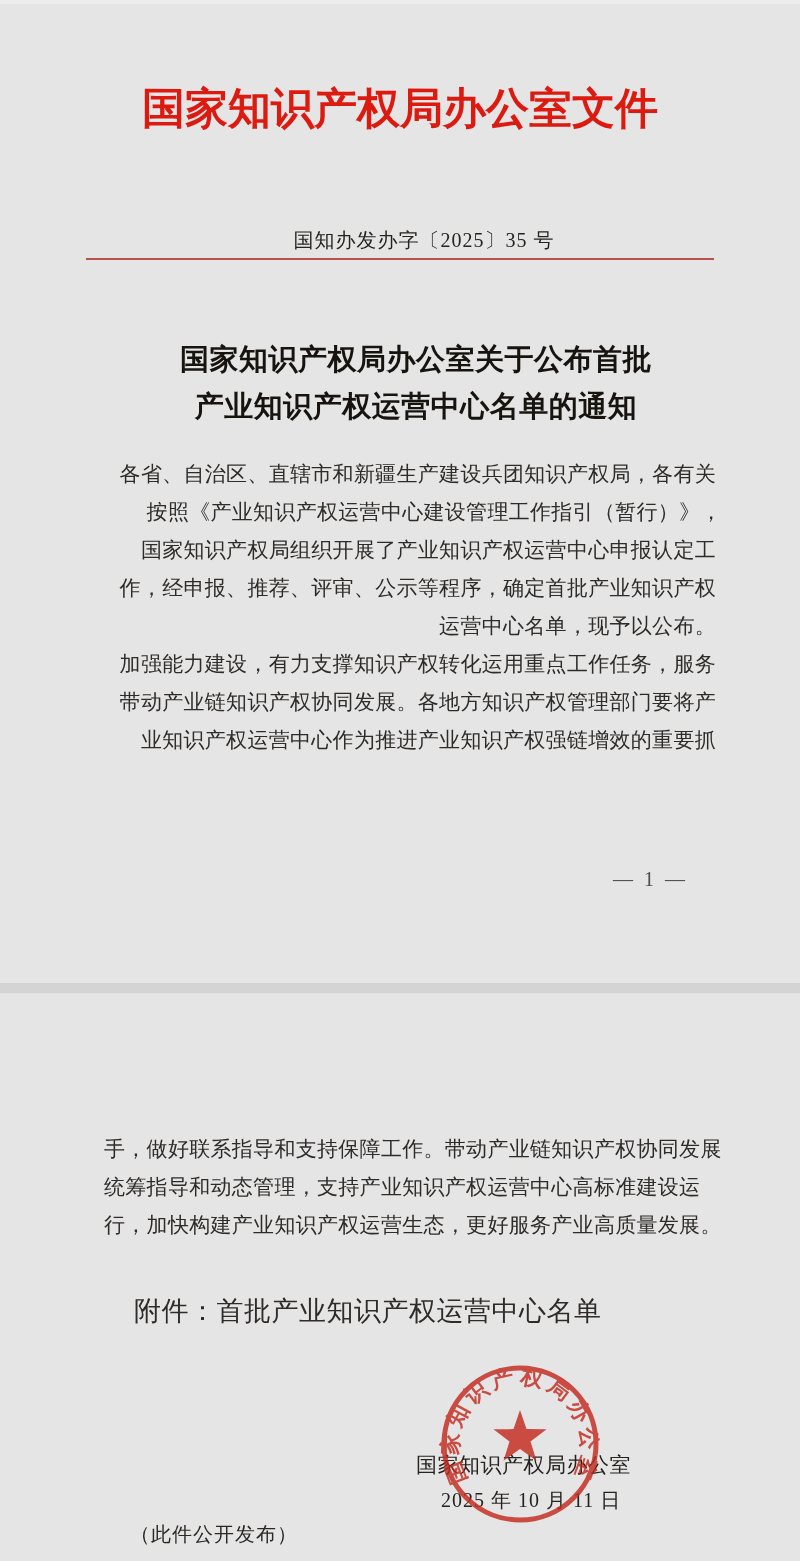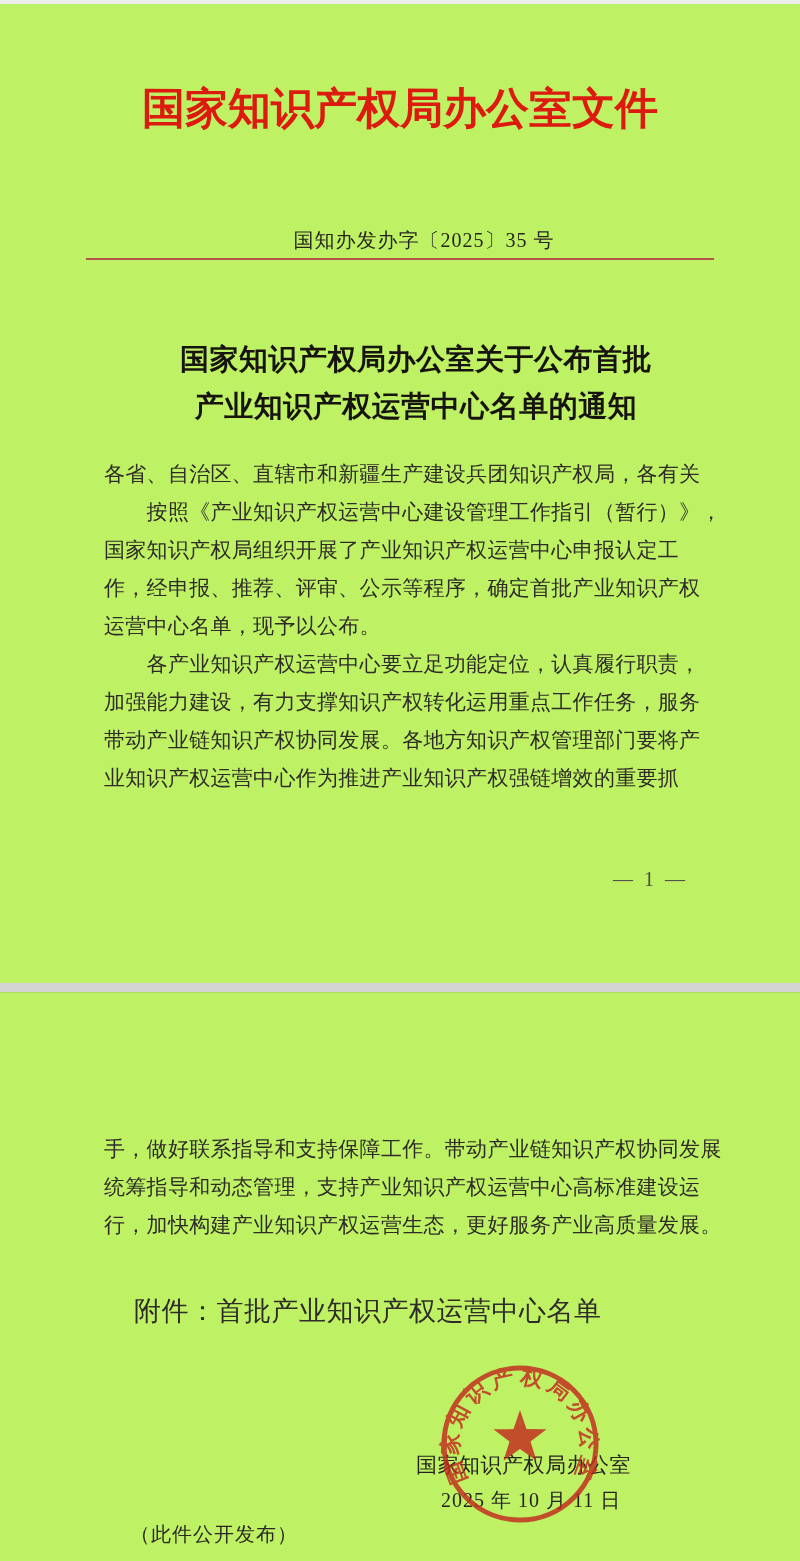--- a/index.html
+++ b/index.html
@@ -6,21 +6,21 @@
     --accent-red:#dd1a10;
     --rule-red:#b5534c;
     --seal-red:#c32a1f;
     --band-gray:#d4d4d4;
     --text-dark:#2e2b28;
   }
   html,body{margin:0;padding:0;background:#ffffff;}
   .doc{
     position:relative;
     width:800px;height:1561px;
-    background:#bef264;
+    background:#e5e5e5;
     overflow:hidden;
     font-family:"Liberation Serif","DejaVu Serif",serif;
     color:var(--text-dark);
   }
   .edge-top{position:absolute;top:0;left:0;width:800px;height:4px;background:#ededed;}
   .red-header{
     position:absolute;top:80px;left:0;width:800px;
     text-align:center;font-size:43px;font-weight:bold;
     color:var(--accent-red);letter-spacing:0px;white-space:nowrap;
   }
@@ -35,21 +35,21 @@
   .doc-title{
     position:absolute;top:336px;left:0;width:800px;
     text-align:center;font-size:29px;font-weight:bold;line-height:47px;
     color:#17140f;letter-spacing:0.5px;white-space:nowrap;padding-left:16px;
   }
   .body-block{
     position:absolute;left:104px;width:612px;
     font-size:21px;line-height:38px;letter-spacing:0.3px;
     color:var(--text-dark);white-space:nowrap;
   }
-  .p1{top:455px;}
+  .p1{top:455px;text-align:right;}
   .p2{top:1130px;}
   .pagenum{
     position:absolute;top:868px;right:112px;
     font-size:20px;color:#4a4a4a;letter-spacing:3px;white-space:nowrap;
   }
   .band{
     position:absolute;top:983px;left:0;width:800px;height:9px;
     background:var(--band-gray);
     box-shadow:0 1px 1px rgba(0,0,0,0.08);
   }
@@ -97,21 +97,20 @@
     <div>国家知识产权局办公室关于公布首批</div>
     <div>产业知识产权运营中心名单的通知</div>
   </div>
 
   <div class="body-block p1">
     <div>各省、自治区、直辖市和新疆生产建设兵团知识产权局，各有关</div>
     <div>　　按照《产业知识产权运营中心建设管理工作指引（暂行）》，</div>
     <div>国家知识产权局组织开展了产业知识产权运营中心申报认定工</div>
     <div>作，经申报、推荐、评审、公示等程序，确定首批产业知识产权</div>
     <div>运营中心名单，现予以公布。</div>
-    <div>　　各产业知识产权运营中心要立足功能定位，认真履行职责，</div>
     <div>加强能力建设，有力支撑知识产权转化运用重点工作任务，服务</div>
     <div>带动产业链知识产权协同发展。各地方知识产权管理部门要将产</div>
     <div>业知识产权运营中心作为推进产业知识产权强链增效的重要抓</div>
   </div>
 
   <div class="pagenum">— 1 —</div>
 
   <div class="band"></div>
 
   <div class="body-block p2">

